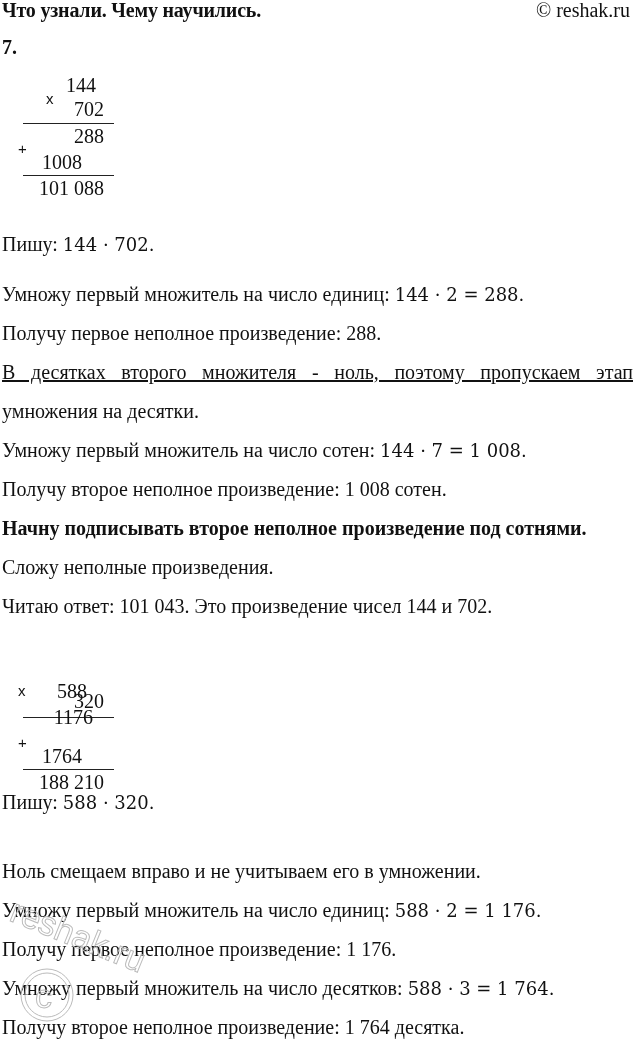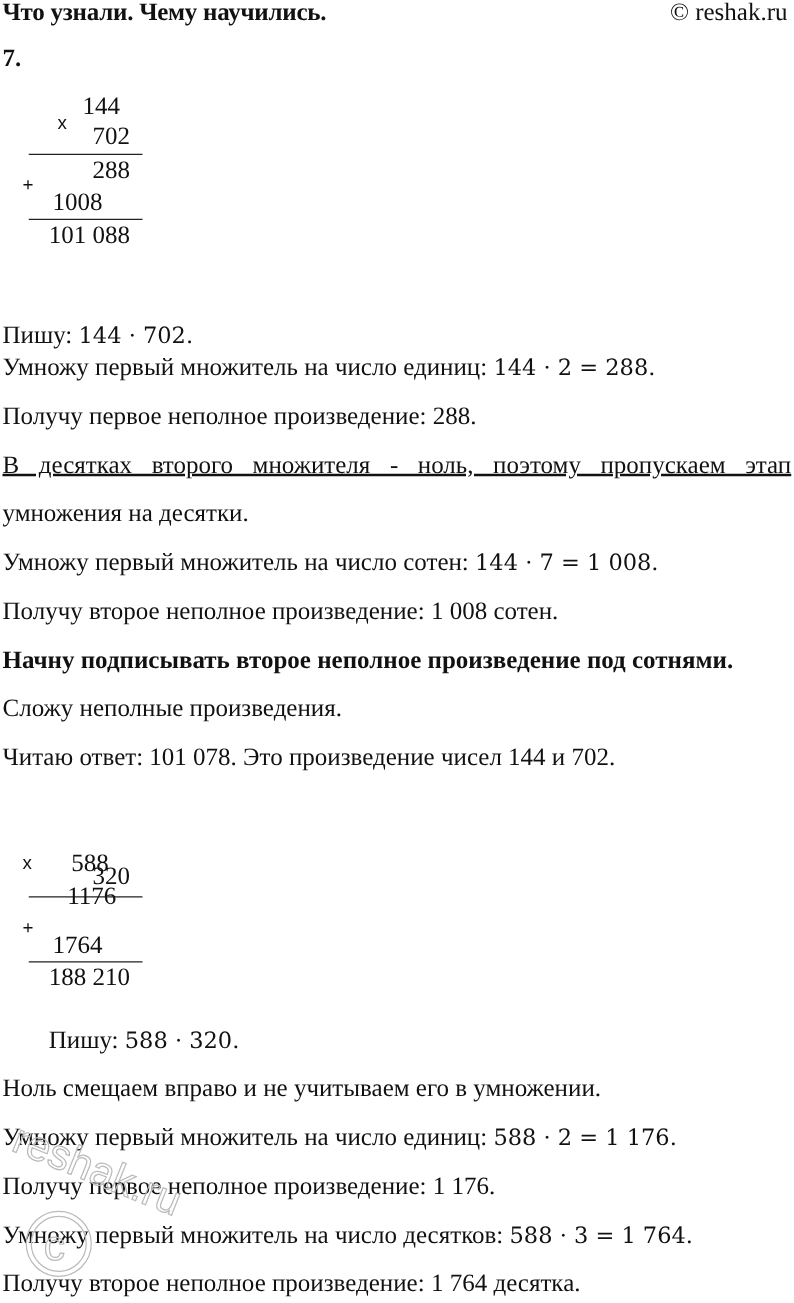--- a/index.html
+++ b/index.html
@@ -94,50 +94,50 @@
   <span class="num" style="right:34px;top:0px;">144</span>
   <span class="num" style="right:26px;top:24px;">702</span>
   <div class="rule" style="left:23px;top:49px;width:91px;"></div>
   <span class="sign" style="left:18px;top:64px;">+</span>
   <span class="num" style="right:26px;top:51px;">288</span>
   <span class="num" style="right:48px;top:77px;">1008</span>
   <div class="rule" style="left:23px;top:101px;width:91px;"></div>
   <span class="num" style="right:26px;top:103px;">101 088</span>
 </div>
 
-<div class="line" style="top:257px;text-align:right;">
+<div class="line" style="top:233px;text-align:right;">
   <span>Пишу: </span><span class="math">144 · 702.</span>
 </div>
 <div class="line" style="top:283px;">
   <span>Умножу первый множитель на число единиц: </span><span class="math">144 · 2 = 288.</span>
 </div>
 <div class="line" style="top:322px;">Получу первое неполное произведение: 288.</div>
 <div class="line justify" style="top:361px;">В десятках второго множителя - ноль, поэтому пропускаем этап</div>
 <div class="line" style="top:400px;">умножения на десятки.</div>
 <div class="line" style="top:439px;">
   <span>Умножу первый множитель на число сотен: </span><span class="math">144 · 7 = 1 008.</span>
 </div>
 <div class="line" style="top:478px;">Получу второе неполное произведение: 1 008 сотен.</div>
 <div class="line" style="top:517px;font-weight:bold;">Начну подписывать второе неполное произведение под сотнями.</div>
 <div class="line" style="top:556px;">Сложу неполные произведения.</div>
-<div class="line" style="top:595px;">Читаю ответ: 101 078. Это произведение чисел 144 и 702.</div>
+<div class="line" style="top:595px;">Читаю ответ: 101 043. Это произведение чисел 144 и 702.</div>
 
 <div class="col" style="left:0;top:666px;width:130px;height:130px;">
   <span class="sign" style="left:18px;top:14px;">x</span>
   <span class="num" style="right:43px;top:0px;margin-top:14px;">588</span>
   <span class="num" style="right:26px;top:24px;">320</span>
   <div class="rule" style="left:23px;top:51px;width:91px;"></div>
   <span class="sign" style="left:18px;top:66px;">+</span>
   <span class="num" style="right:37px;top:40px;">1176</span>
   <span class="num" style="right:48px;top:79px;">1764</span>
   <div class="rule" style="left:23px;top:103px;width:91px;"></div>
   <span class="num" style="right:26px;top:105px;">188 210</span>
 </div>
 
-<div class="line" style="top:821px;margin-left:37px;">
+<div class="line" style="top:791px;">
   <span>Пишу: </span><span class="math">588 · 320.</span>
 </div>
 <div class="line" style="top:860px;">Ноль смещаем вправо и не учитываем его в умножении.</div>
 <div class="line" style="top:899px;">
   <span>Умножу первый множитель на число единиц: </span><span class="math">588 · 2 = 1 176.</span>
 </div>
 <div class="line" style="top:938px;">Получу первое неполное произведение: 1 176.</div>
 <div class="line" style="top:977px;">
   <span>Умножу первый множитель на число десятков: </span><span class="math">588 · 3 = 1 764.</span>
 </div>

